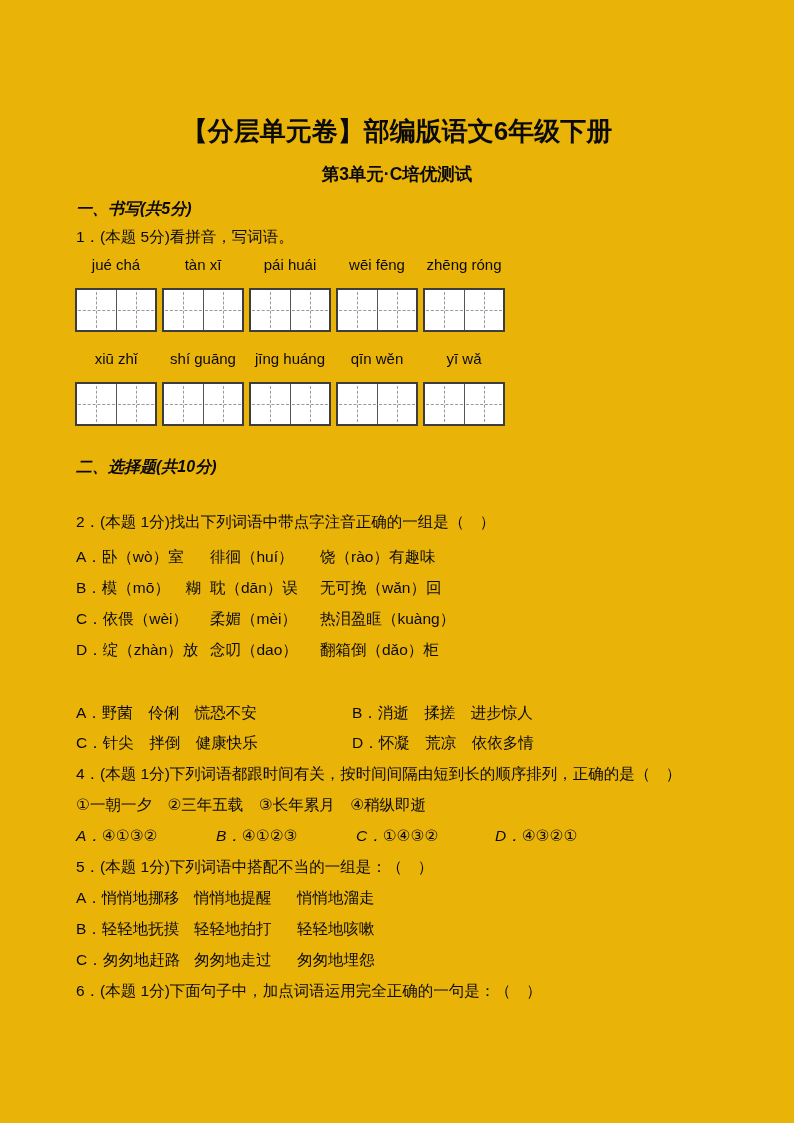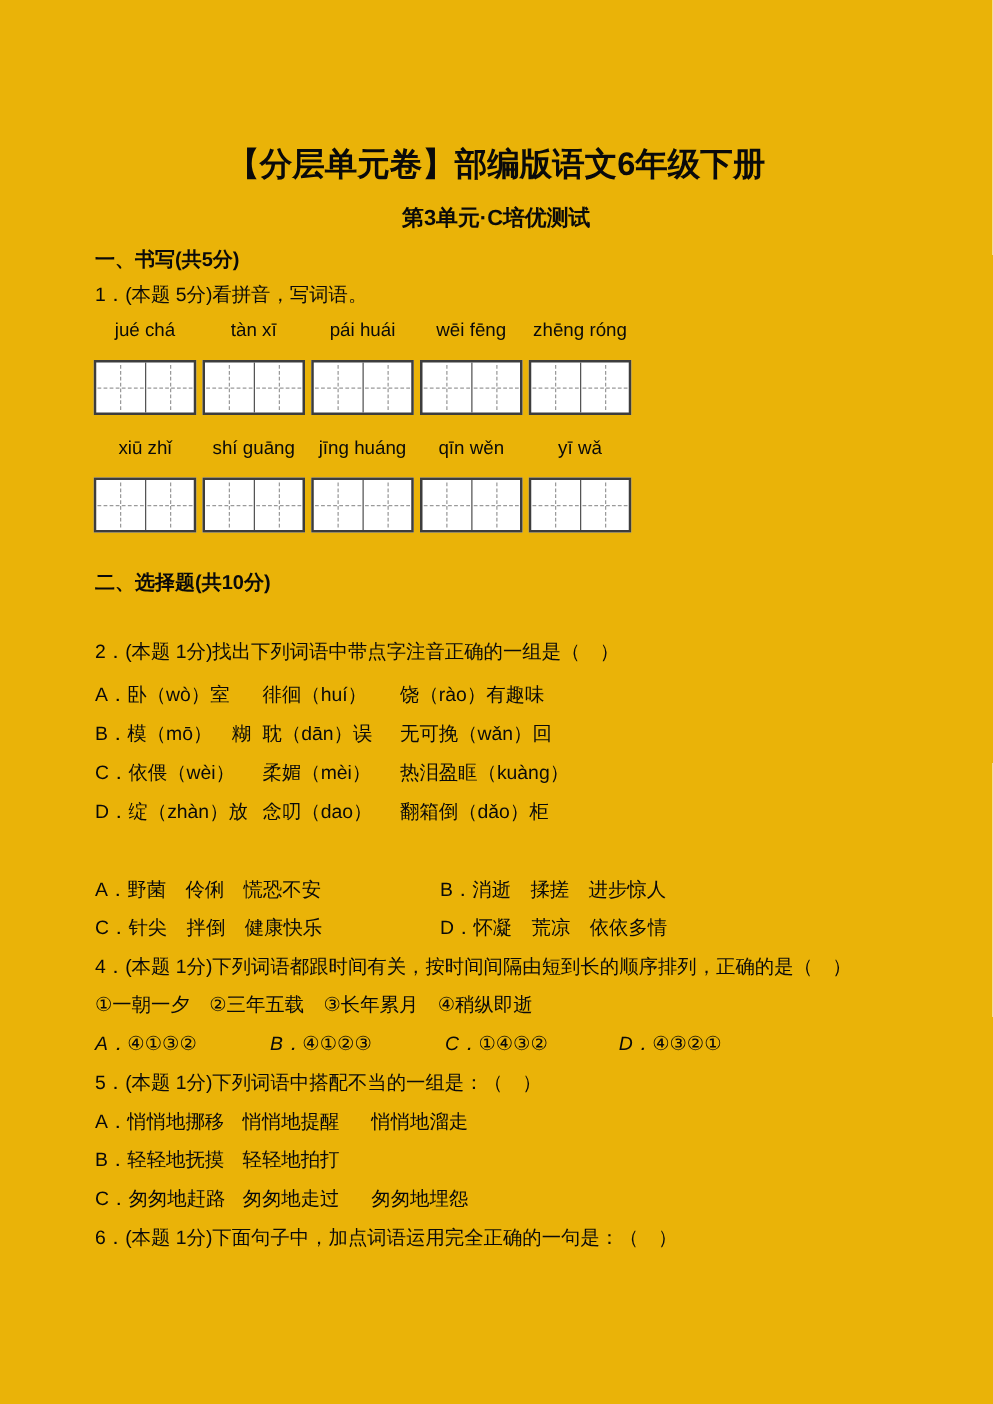--- a/index.html
+++ b/index.html
@@ -19,21 +19,21 @@
   .title{
     position:absolute;top:114px;left:0;width:794px;
     text-align:center;font-size:26px;line-height:34px;
     font-weight:bold;margin:0;white-space:pre;
   }
   .subtitle{
     position:absolute;top:162px;left:0;width:794px;
     text-align:center;font-size:17.5px;line-height:24px;
     font-weight:bold;margin:0;white-space:pre;
   }
-  .heading{font-weight:bold;font-size:16px;}
+  .heading{font-weight:bold;font-size:16px;font-style:italic;}
   
   .pinyin-row{
     position:absolute;left:75px;display:flex;
   }
   .pinyin-cell{
     width:82px;margin-right:5px;text-align:center;
     font-size:15px;line-height:18px;white-space:pre;
   }
   
   .grid-row{position:absolute;left:75px;display:flex;}
@@ -175,20 +175,21 @@
 
   <div class="line" style="top:857px">5．(本题 1分)下列词语中搭配不当的一组是：（　）</div>
   <div class="line q5-row" style="top:888px">
     <span><span>A．</span><span>悄悄地挪移</span></span>
     <span>悄悄地提醒</span>
     <span>悄悄地溜走</span>
   </div>
   <div class="line q5-row" style="top:919px">
     <span><span>B．</span><span>轻轻地抚摸</span></span>
     <span>轻轻地拍打</span>
+    <span>轻轻地咳嗽</span>
   </div>
   <div class="line q5-row" style="top:950px">
     <span><span>C．</span><span>匆匆地赶路</span></span>
     <span>匆匆地走过</span>
     <span>匆匆地埋怨</span>
   </div>
 
   <div class="line" style="top:981px">6．(本题 1分)下面句子中，加点词语运用完全正确的一句是：（　）</div>
 
 </div>

